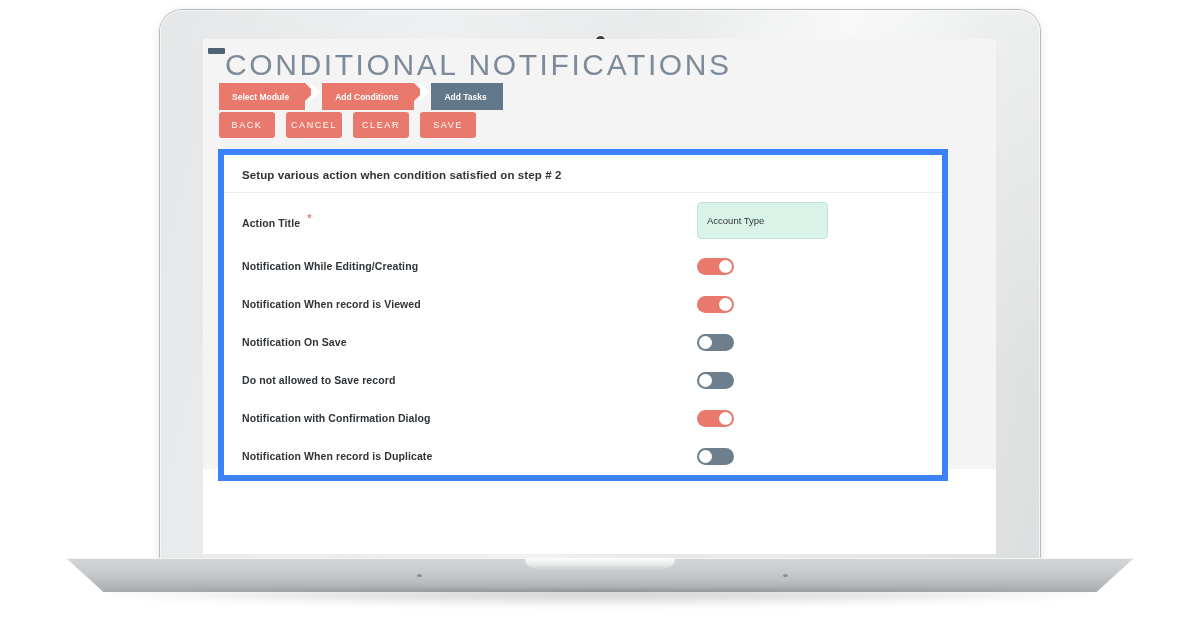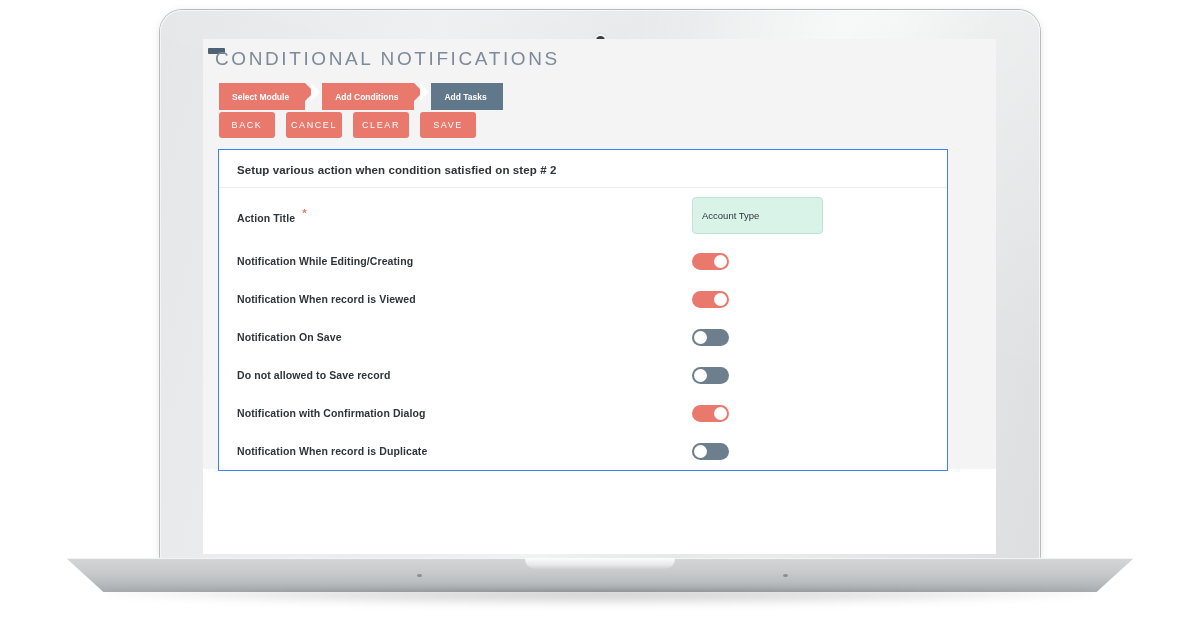--- a/index.html
+++ b/index.html
@@ -121,23 +121,23 @@
     left: 5px;
     top: 9px;
     width: 17px;
     height: 6px;
     background: #4d6275;
     border-radius: 1px;
   }
 
   .page-title {
     position: absolute;
-    left: 12px;
+    left: 22px;
     top: 9px;
-    font-size: 19px;
+    font-size: 30px;
     font-weight: 300;
     letter-spacing: 2.6px;
     color: #7d8a99;
     white-space: nowrap;
   }
 
   
   .steps {
     position: absolute;
     left: 16px;
@@ -219,21 +219,21 @@
   .btn.gap-wide { }
 
   
   .panel {
     position: absolute;
     left: 15px;
     top: 110px;
     width: 730px;
     min-height: 320px;
     background: #ffffff;
-    border: 1px solid #3b82f6;
+    border: 6px solid #3b82f6;
     box-sizing: border-box;
   }
   .panel-heading {
     padding: 14px 18px 11px 18px;
     font-size: 11.5px;
     font-weight: 700;
     color: #2f3438;
     border-bottom: 1px solid #ececec;
     letter-spacing: 0.1px;
   }

